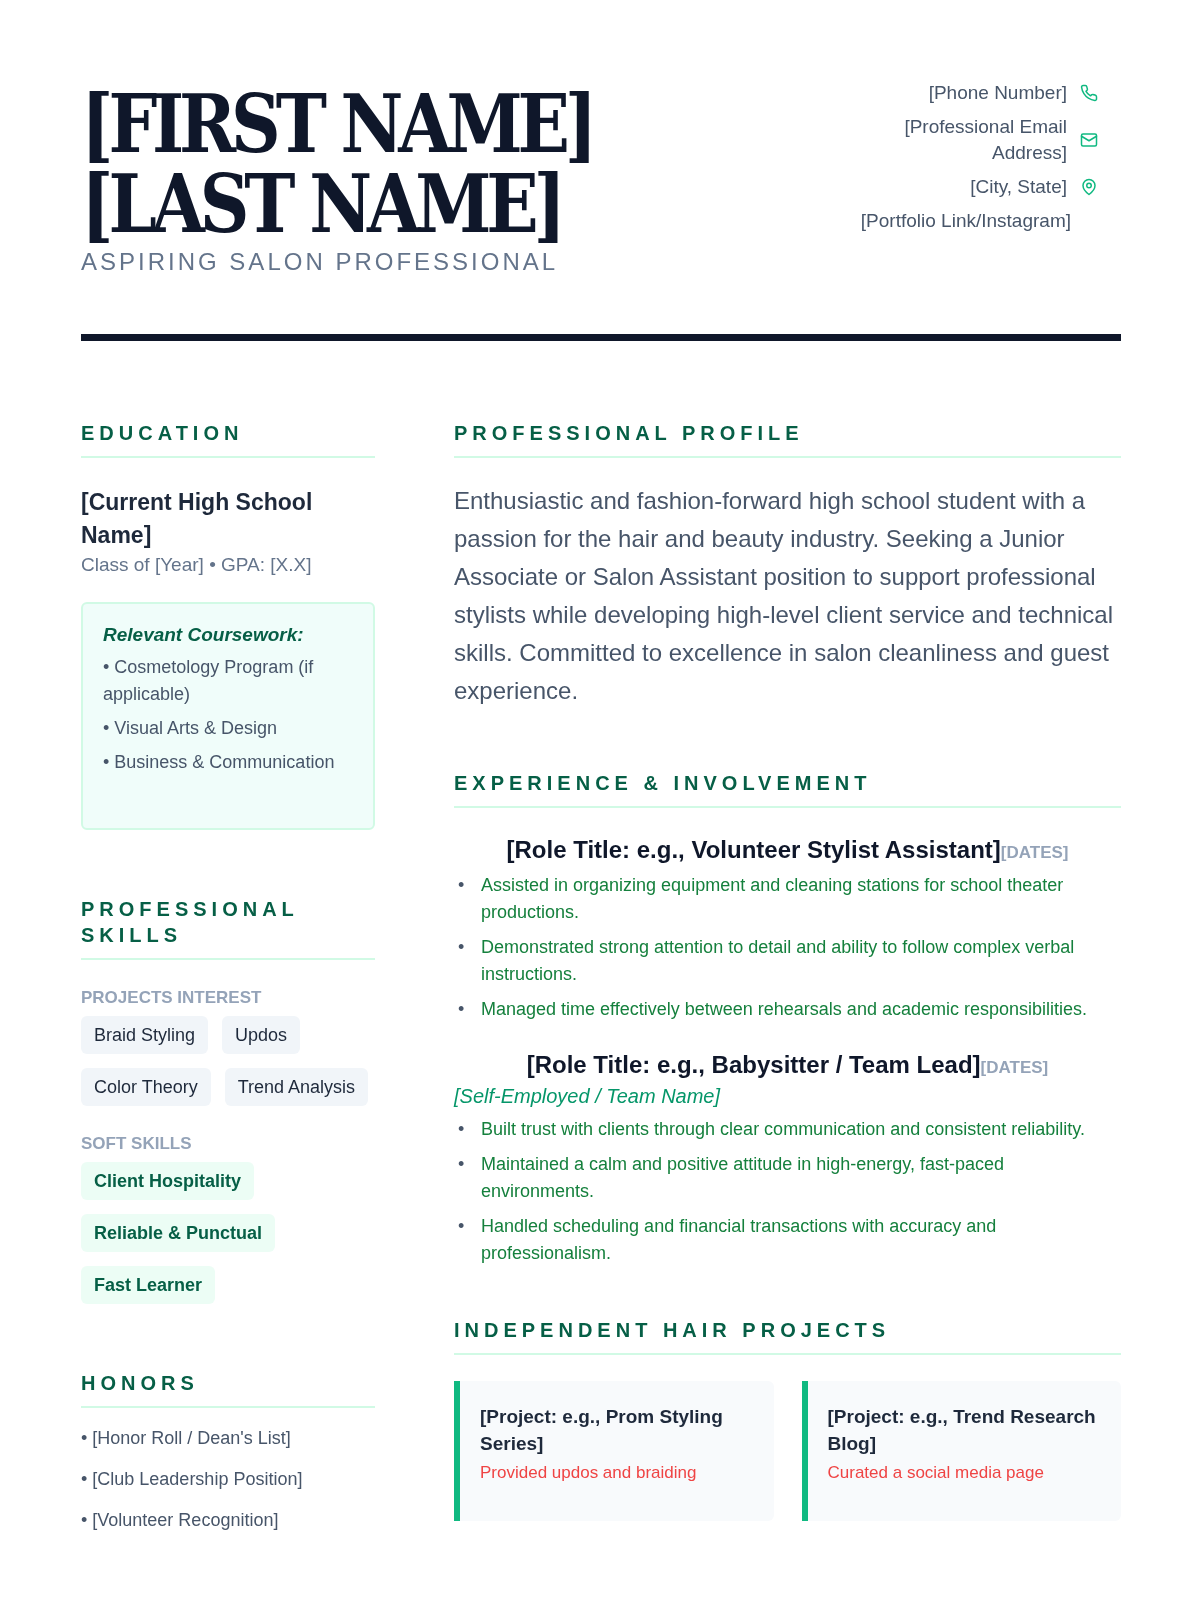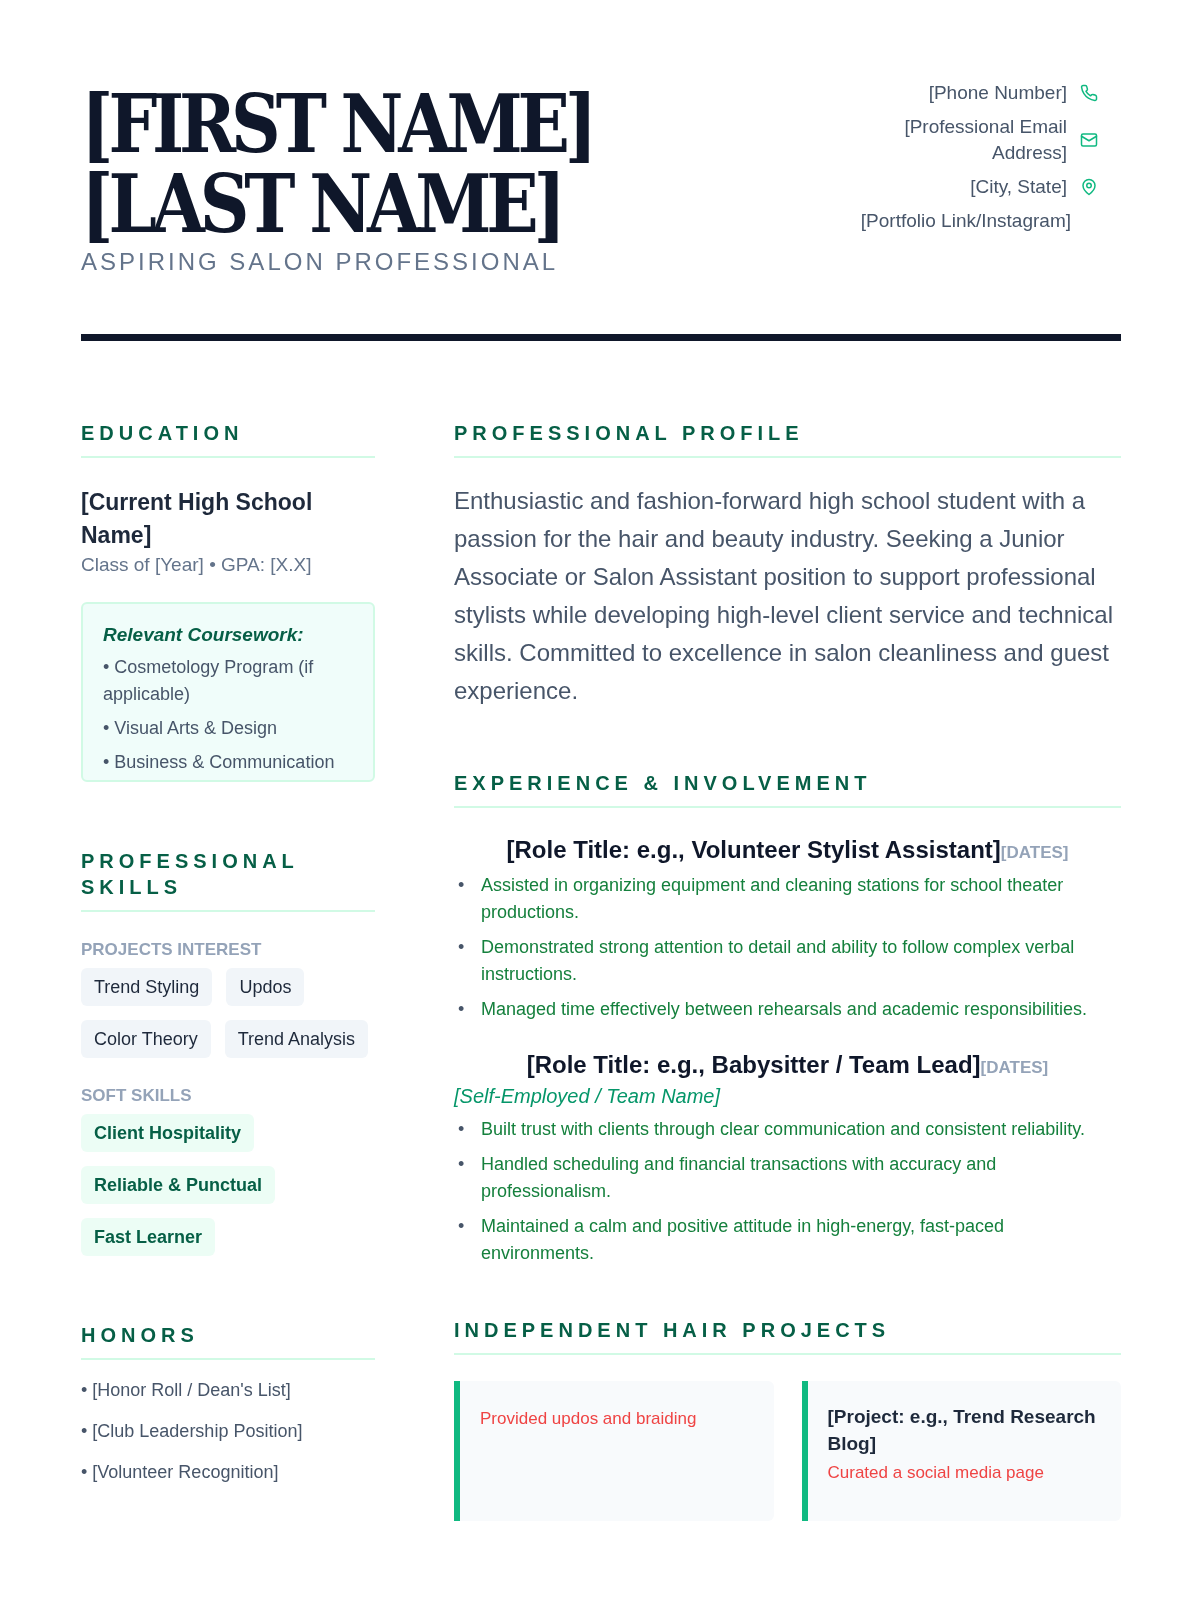--- a/index.html
+++ b/index.html
@@ -35,21 +35,21 @@
 
   .sec-title {
     font-size: 20px; font-weight: bold; letter-spacing: 5px; color: #065f46;
     padding-bottom: 10px; border-bottom: 2px solid #d1fae5; line-height: 26px;
   }
 
   .school { margin-top: 28px; font-size: 23px; font-weight: bold; color: #1e293b; line-height: 33px; }
   .school-meta { font-size: 19px; color: #64748b; margin-top: 2px; }
   .coursework {
     margin-top: 26px; background: #f0fdfa; border: 2px solid #d1fae5; border-radius: 6px;
-    padding: 20px 20px 16px 20px; height: 180px;
+    padding: 20px 20px 16px 20px; height: 228px;
   }
   .cw-title { font-size: 19px; font-weight: bold; font-style: italic; color: #065f46; margin-bottom: 8px; }
   .cw-item { font-size: 18px; color: #475569; line-height: 27px; margin-bottom: 7px; }
 
   .skills-sec { margin-top: 66px; }
   .sub-label { font-size: 17px; font-weight: bold; color: #94a3b8; margin-top: 28px; margin-bottom: 8px; }
   .tags { display: flex; flex-wrap: wrap; gap: 14px 14px; width: 294px; }
   .tag { background: #f1f5f9; border-radius: 6px; padding: 0 13px; height: 38px; line-height: 38px; font-size: 18px; color: #1e293b; }
   .tags.soft { flex-direction: column; align-items: flex-start; gap: 14px; }
   .tag.soft { background: #ecfdf5; color: #065f46; font-weight: bold; }
@@ -133,21 +133,21 @@
         <div class="cw-item">• Cosmetology Program (if applicable)</div>
         <div class="cw-item">• Visual Arts &amp; Design</div>
         <div class="cw-item">• Business &amp; Communication</div>
       </div>
     </section>
 
     <section class="skills-sec">
       <div class="sec-title">PROFESSIONAL SKILLS</div>
       <div class="sub-label">PROJECTS INTEREST</div>
       <div class="tags">
-        <span class="tag">Trend Styling</span>
+        <span class="tag">Braid Styling</span>
         <span class="tag">Updos</span>
         <span class="tag">Color Theory</span>
         <span class="tag">Trend Analysis</span>
       </div>
       <div class="sub-label">SOFT SKILLS</div>
       <div class="tags soft">
         <span class="tag soft">Client Hospitality</span>
         <span class="tag soft">Reliable &amp; Punctual</span>
         <span class="tag soft">Fast Learner</span>
       </div>
@@ -183,30 +183,31 @@
       </div>
 
       <div class="job">
         <div class="job-head">
           <span class="job-title">[Role Title: e.g., Babysitter / Team Lead]</span>
           <span class="job-dates">[DATES]</span>
         </div>
         <div class="job-org">[Self-Employed / Team Name]</div>
         <ul class="bullets">
           <li>Built trust with clients through clear communication and consistent reliability.</li>
+          <li>Maintained a calm and positive attitude in high-energy, fast-paced environments.</li>
           <li>Handled scheduling and financial transactions with accuracy and professionalism.</li>
-          <li>Maintained a calm and positive attitude in high-energy, fast-paced environments.</li>
         </ul>
       </div>
     </section>
 
     <section class="proj-sec">
       <div class="sec-title">INDEPENDENT HAIR PROJECTS</div>
       <div class="proj-grid">
         <div class="proj-card">
+          <div class="proj-title">[Project: e.g., Prom Styling Series]</div>
           <div class="proj-desc">Provided updos and braiding</div>
         </div>
         <div class="proj-card">
           <div class="proj-title">[Project: e.g., Trend Research Blog]</div>
           <div class="proj-desc">Curated a social media page</div>
         </div>
       </div>
     </section>
   </div>
 </div>

